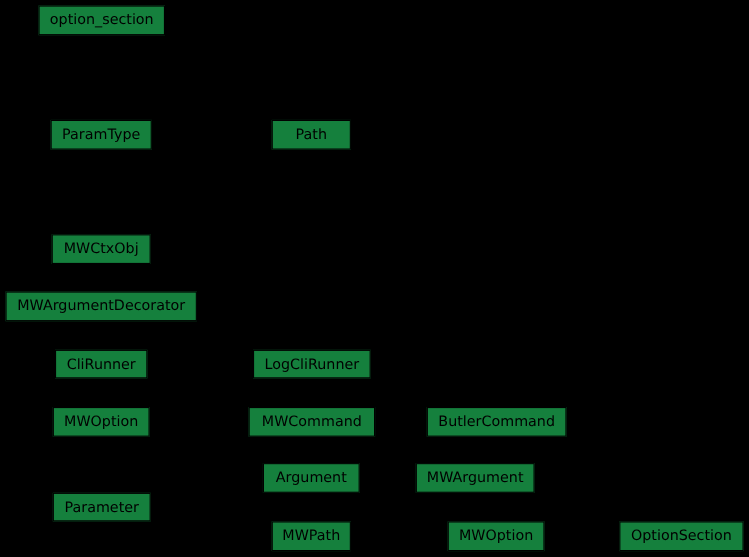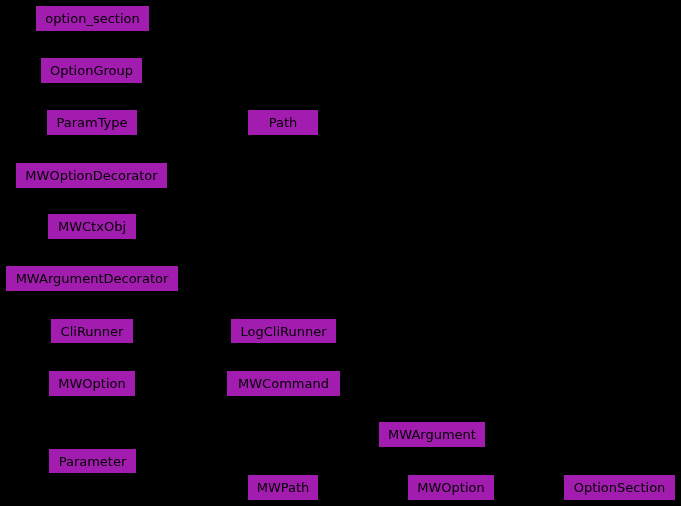--- a/index.html
+++ b/index.html
@@ -17,45 +17,45 @@
   .diagram {
     position: absolute;
     left: 0;
     top: 0;
     width: 681px;
     height: 506px;
   }
   .node {
     position: absolute;
     box-sizing: border-box;
-    background: #a21caf;
+    background: #15803d;
     border: 1px solid #000000;
     color: #000000;
     font-size: 13px;
     line-height: 1;
     display: flex;
     align-items: center;
     justify-content: center;
     white-space: nowrap;
     overflow: hidden;
   }
 </style>
 </head>
 <body>
 
 <div class="diagram">
   <div class="node" style="left:35px;  top:5px;   width:115px; height:27px">option_section</div>
-  <div class="node" style="left:40px;  top:57px;  width:103px; height:27px">OptionGroup</div>
   <div class="node" style="left:46px;  top:109px; width:92px;  height:27px">ParamType</div>
   <div class="node" style="left:247px; top:109px; width:72px;  height:27px">Path</div>
-  <div class="node" style="left:15px;  top:162px; width:153px; height:27px">MWOptionDecorator</div>
   <div class="node" style="left:47px;  top:213px; width:90px;  height:27px">MWCtxObj</div>
   <div class="node" style="left:5px;   top:265px; width:174px; height:27px">MWArgumentDecorator</div>
   <div class="node" style="left:50px;  top:318px; width:84px;  height:26px">CliRunner</div>
   <div class="node" style="left:230px; top:318px; width:107px; height:26px">LogCliRunner</div>
   <div class="node" style="left:48px;  top:370px; width:88px;  height:27px">MWOption</div>
   <div class="node" style="left:226px; top:370px; width:115px; height:27px">MWCommand</div>
+  <div class="node" style="left:388px; top:370px; width:127px; height:27px">ButlerCommand</div>
+  <div class="node" style="left:239px; top:421px; width:88px;  height:27px">Argument</div>
   <div class="node" style="left:378px; top:421px; width:108px; height:27px">MWArgument</div>
   <div class="node" style="left:48px;  top:448px; width:89px;  height:26px">Parameter</div>
   <div class="node" style="left:247px; top:474px; width:72px;  height:27px">MWPath</div>
   <div class="node" style="left:407px; top:474px; width:88px;  height:27px">MWOption</div>
   <div class="node" style="left:563px; top:474px; width:113px; height:27px">OptionSection</div>
 </div>
 
 </body></html>

